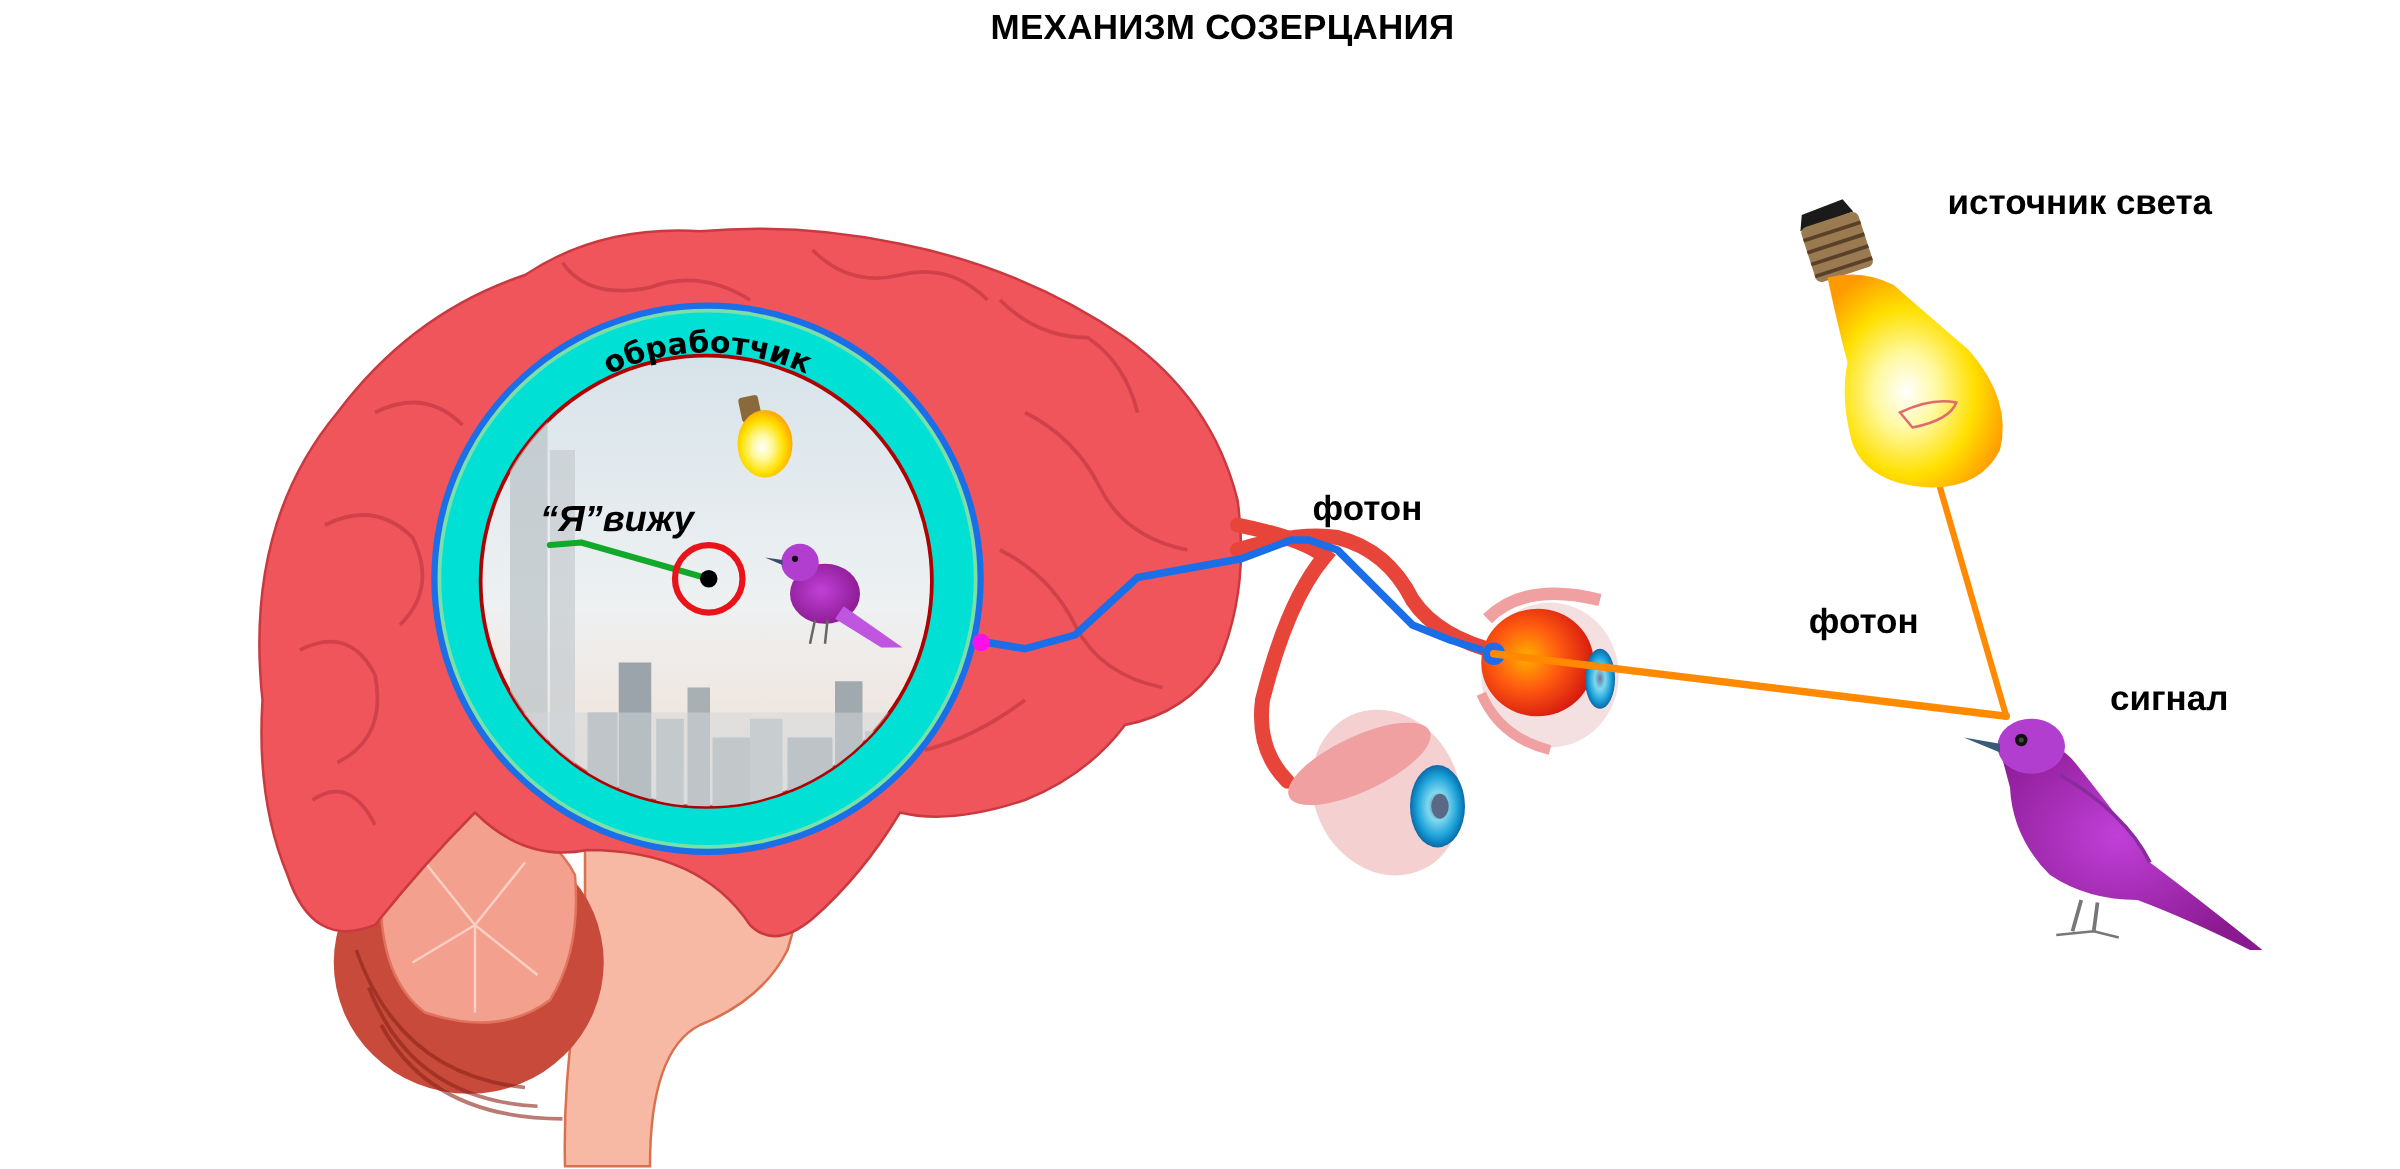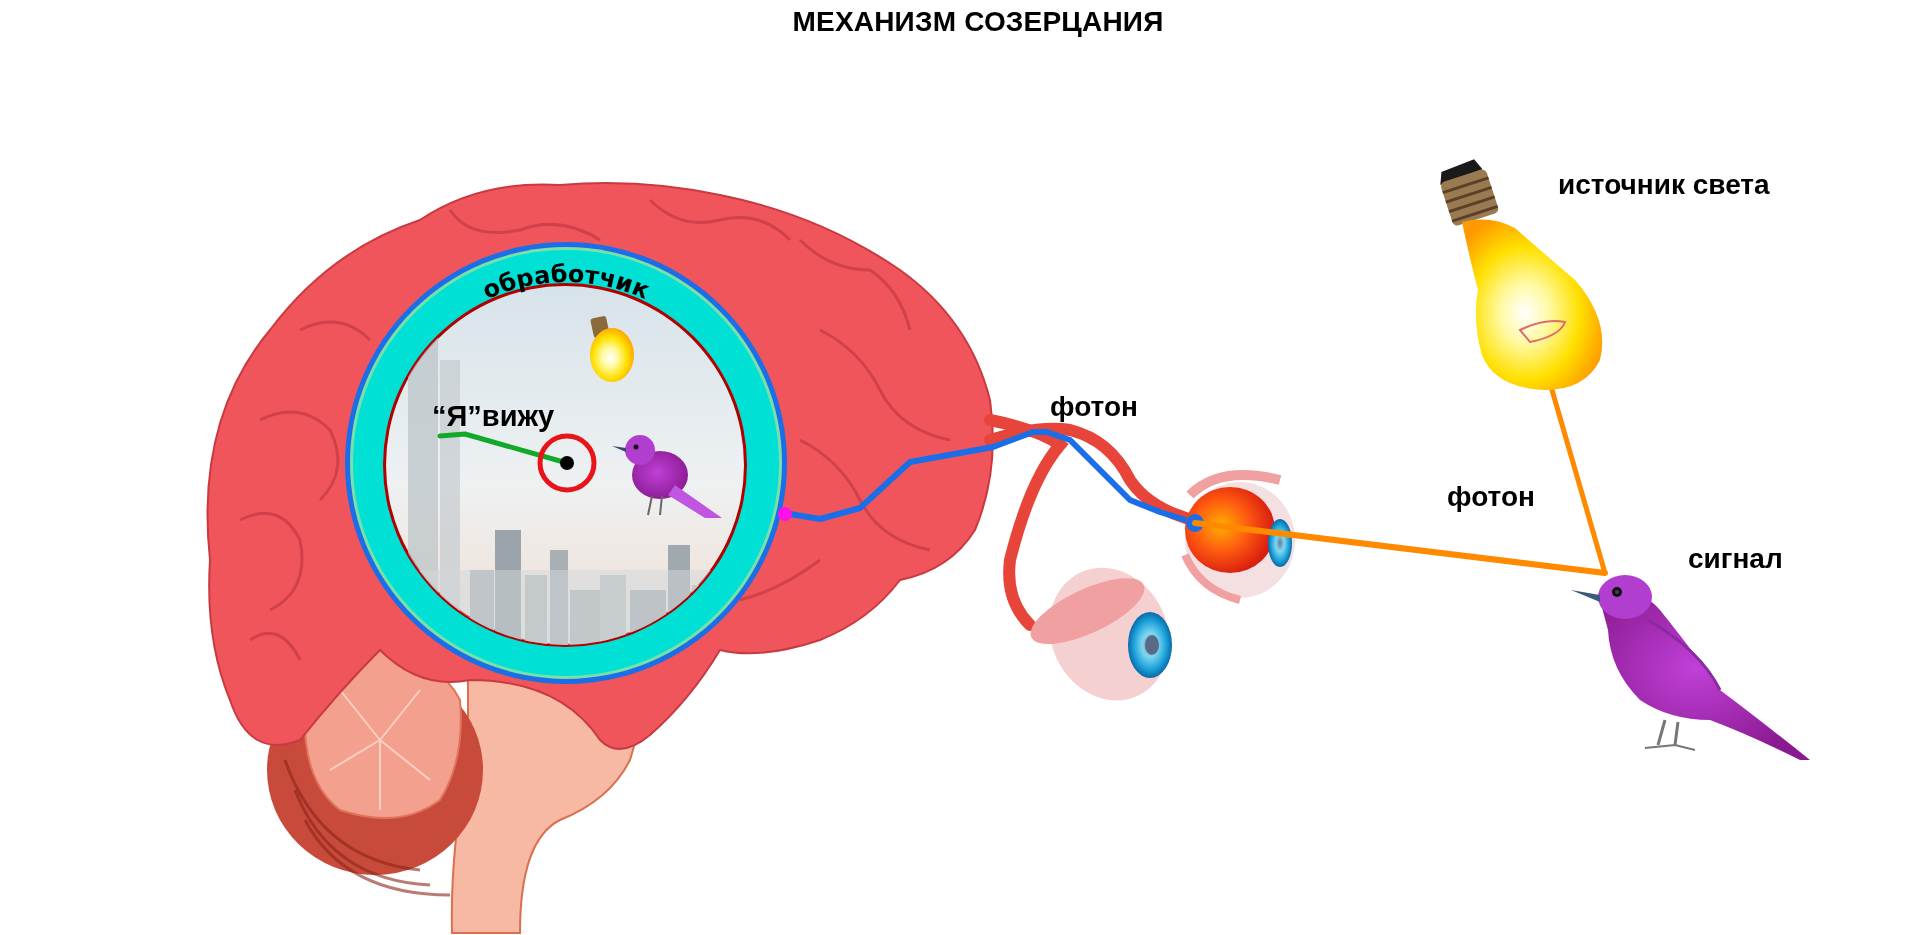--- a/index.html
+++ b/index.html
@@ -1,24 +1,24 @@
 <!DOCTYPE html>
 <html><head>
 <meta charset="utf-8">
 <style>
   html, body { margin:0; padding:0; background:#ffffff; }
   body { width:1920px; height:935px; position:relative; overflow:hidden;
          font-family:"Liberation Sans", "DejaVu Sans", sans-serif; }
   .label { position:absolute; font-weight:bold; color:#000; white-space:nowrap; }
   #title { left:0; width:1920px; top:6px; text-align:center; font-size:28px; letter-spacing:0.2px;padding-left:18px; }
-  #lbl-source { left:1558px; top:146px; font-size:28px;margin-top:23px; }
+  #lbl-source { left:1558px; top:146px; font-size:28px; }
   #lbl-photon { left:1447px; top:481px; font-size:28px;text-align:center; }
   #lbl-object { left:1688px; top:543px; font-size:28px; }
   #lbl-signal { left:1050px; top:391px; font-size:28px; }
-  #lbl-isee { left:432px; top:400px; font-size:29px; }
+  #lbl-isee { left:432px; top:400px; font-size:29px;font-style:italic; }
   svg.layer { position:absolute; left:0; top:0; }
 </style>
 </head>
 <body>
 
 <div id="title" class="label">МЕХАНИЗМ СОЗЕРЦАНИЯ</div>
 
 <svg class="layer" width="1920" height="935" viewBox="0 0 1920 935">
   <defs>
     <radialGradient id="bulbGrad" cx="45%" cy="55%" r="60%">

